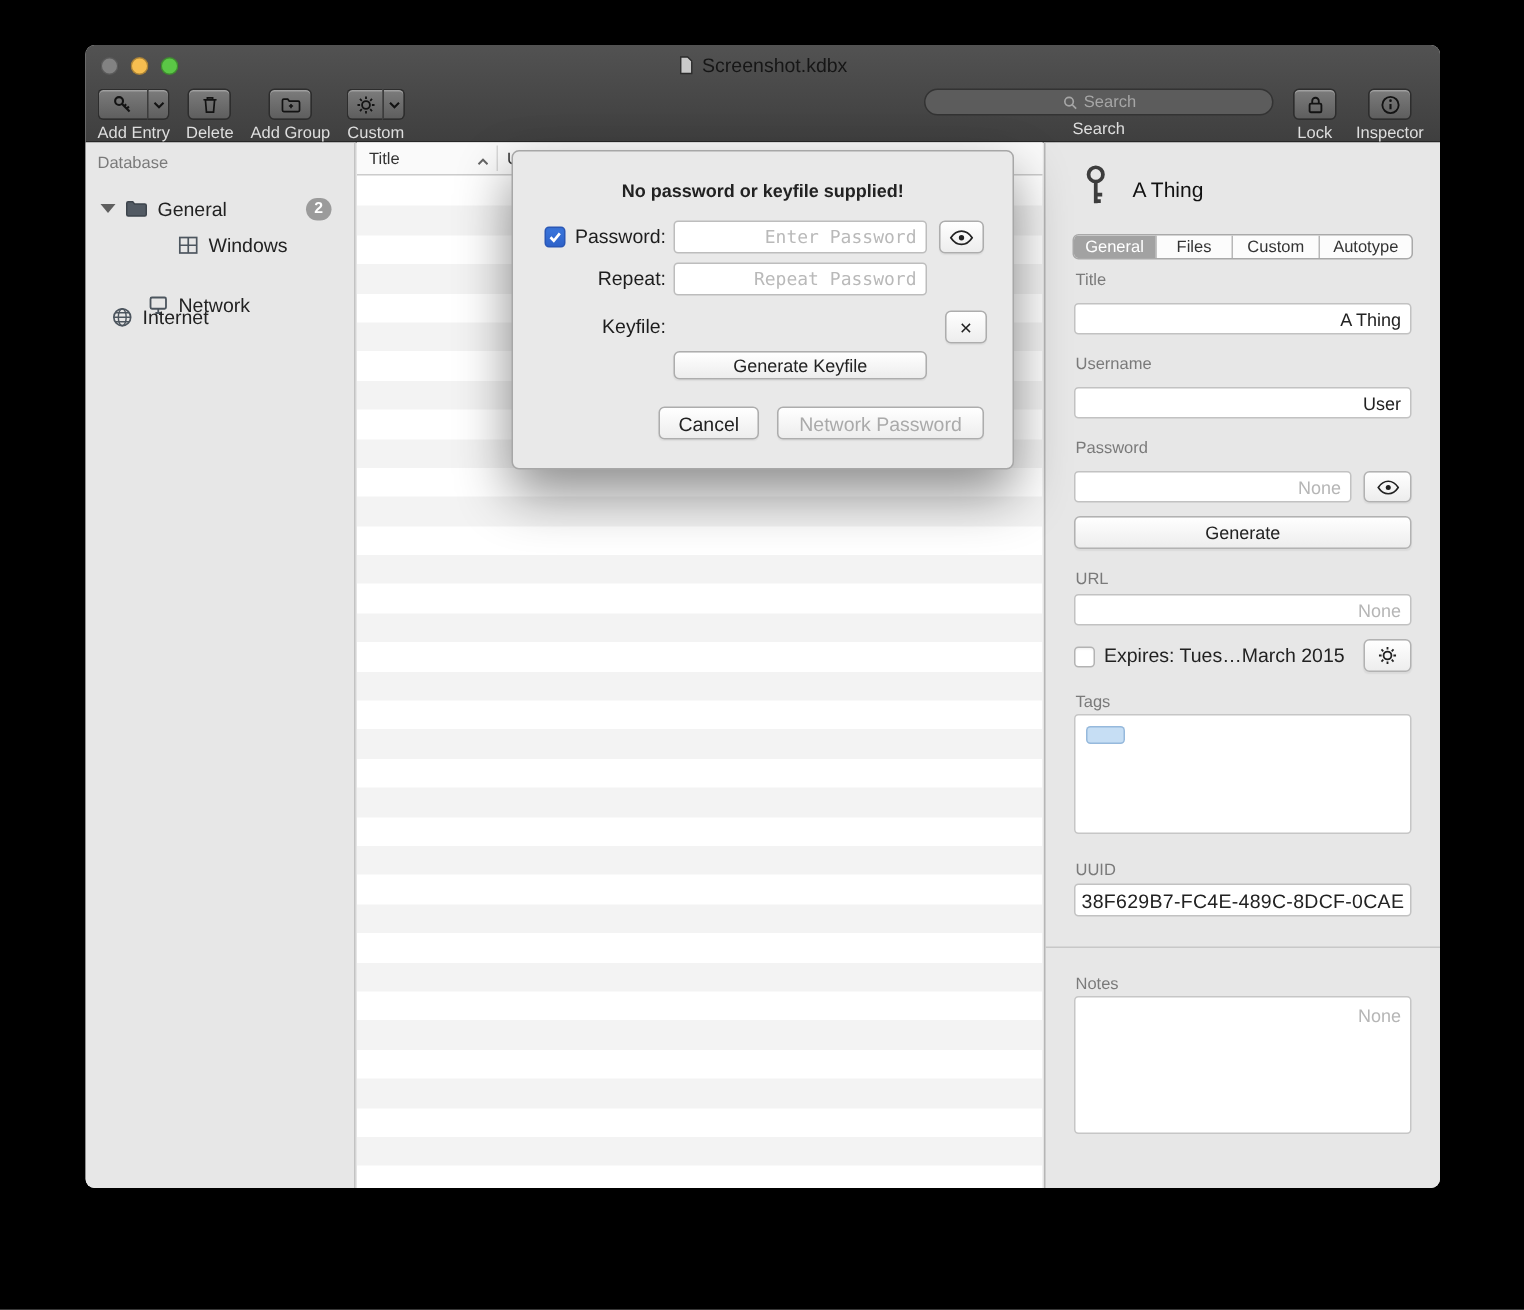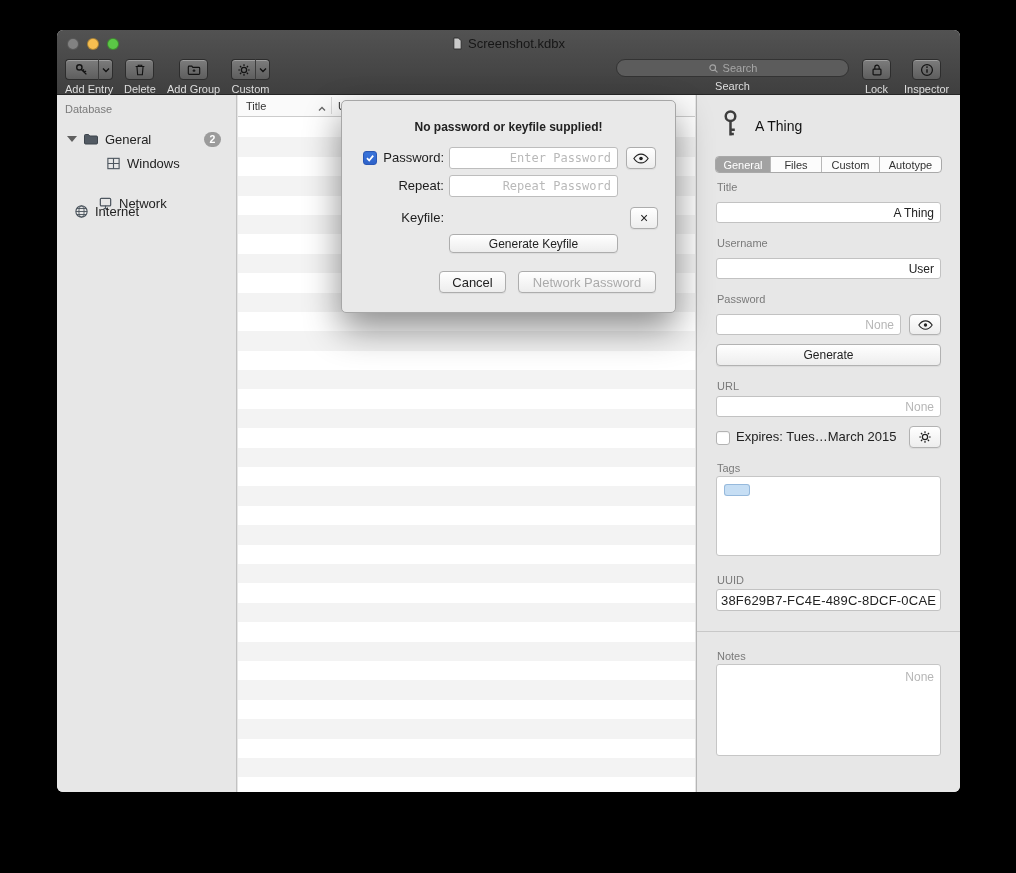--- a/index.html
+++ b/index.html
@@ -221,21 +221,21 @@
         <span class="disclosure"></span>
         <span class="icon">
           <svg width="16" height="16" viewBox="0 0 16 16">
               <path d="M1.5 4.5c0-.6.4-1 1-1h3l1.2 1.5h6.8c.6 0 1 .4 1 1v6c0 .6-.4 1-1 1h-11c-.6 0-1-.4-1-1z" fill="#525a63" stroke="#3d444c" stroke-width="1"></path>
             </svg>
         </span>
         <span class="sb-label">General</span>
         <span class="badge">2</span>
       </div>
 
-      <div class="sb-row" style="top:56px;padding-left:48px">
+      <div class="sb-row" style="top:56px;padding-left:60px">
         <span class="icon">
           <svg width="15" height="15" viewBox="0 0 16 16">
               <rect x="2" y="2.5" width="12" height="11" fill="none" stroke="currentColor" stroke-width="1.2"></rect>
               <path d="M8 2.5v11M2 8h12" stroke="currentColor" stroke-width="1.2"></path>
             </svg>
         </span>
         <span class="sb-label">Windows</span>
       </div>
 
       <div class="sb-row" style="top:96px;padding-left:40px">

